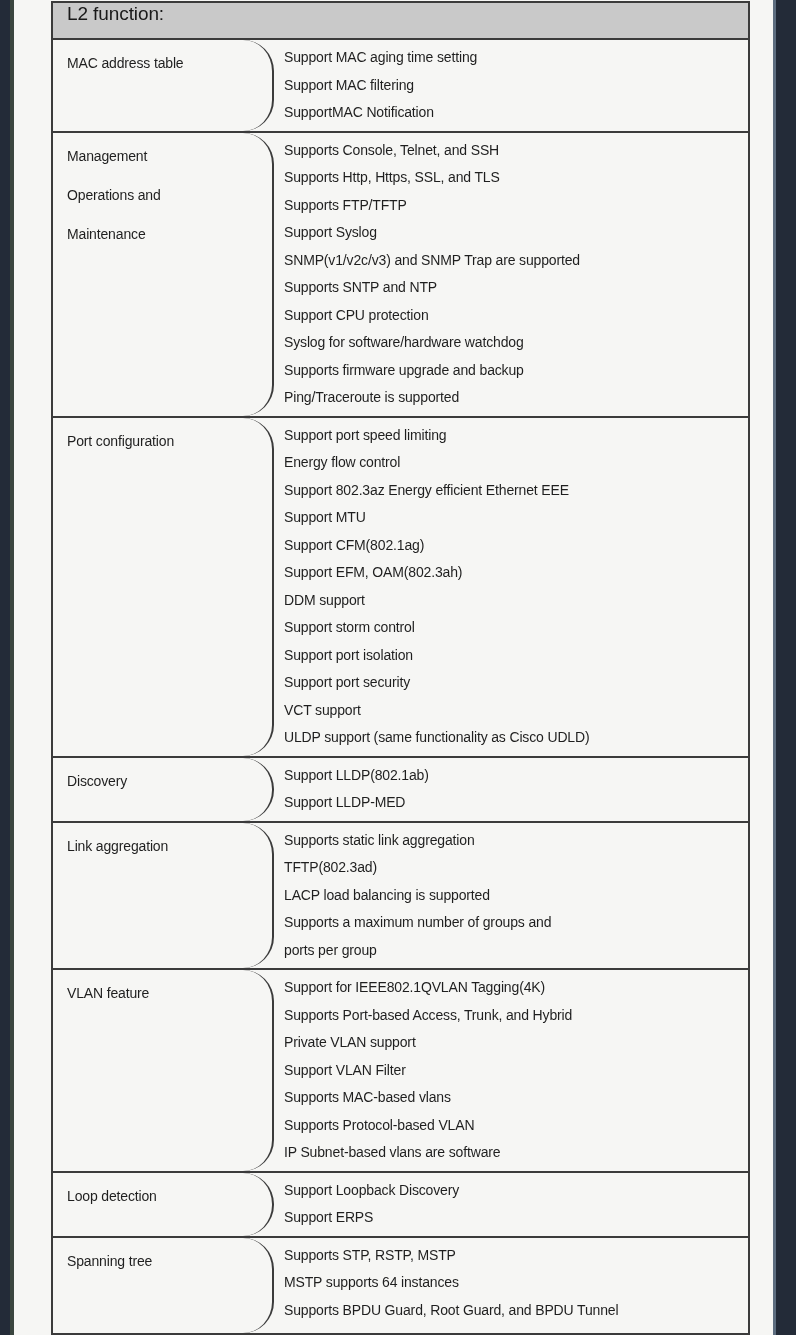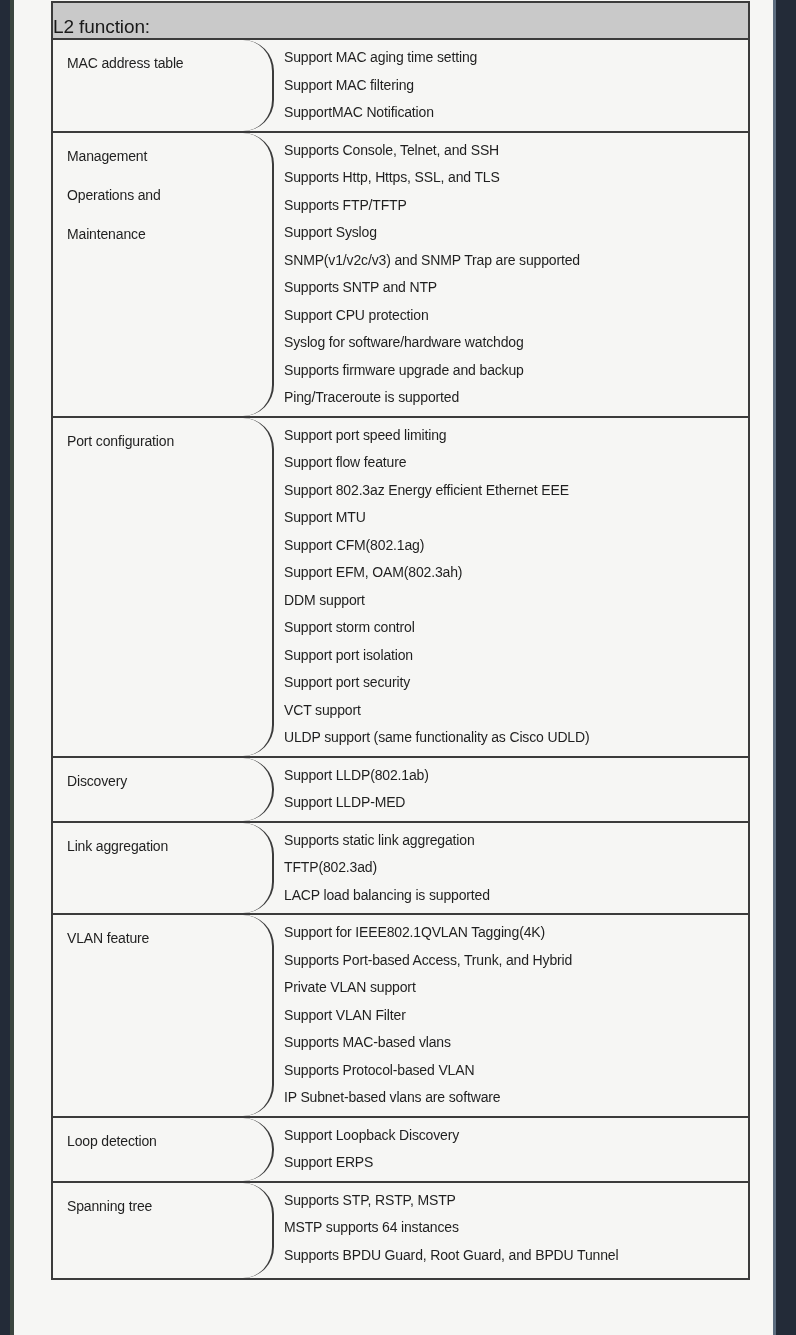--- a/index.html
+++ b/index.html
@@ -33,21 +33,22 @@
   }
   .spec-table{
     position:absolute;left:37px;top:1px;width:699px;
     border:2px solid var(--border,#3B3B3B);
     background:var(--canvas-background,#F6F6F4);
   }
   .table-header{
     height:37px;
     background:var(--header-background,#C9C9C9);
     border-bottom:2px solid var(--border,#3B3B3B);
-    display:flex;align-items:flex-end;
+    display:flex;align-items:flex-start;
+    padding-left:14px;
     font-size:19px;
     letter-spacing:-0.1px;
     color:#1A1A1A;
   }
   .row{
     display:flex;
     border-bottom:2px solid var(--border,#3B3B3B);
   }
   .row:last-child{border-bottom:none;}
   .cell{
@@ -116,21 +117,21 @@
           <div class="spec-line">Ping/Traceroute is supported</div>
         </div>
     </div>
 
     <div class="row">
       <div class="cell label">
         <span class="label-text">Port configuration</span>
       </div>
       <div class="cell value">
           <div class="spec-line">Support port speed limiting</div>
-          <div class="spec-line">Support flow feature</div>
+          <div class="spec-line">Energy flow control</div>
           <div class="spec-line">Support 802.3az Energy efficient Ethernet EEE</div>
           <div class="spec-line">Support MTU</div>
           <div class="spec-line">Support CFM(802.1ag)</div>
           <div class="spec-line">Support EFM, OAM(802.3ah)</div>
           <div class="spec-line">DDM support</div>
           <div class="spec-line">Support storm control</div>
           <div class="spec-line">Support port isolation</div>
           <div class="spec-line">Support port security</div>
           <div class="spec-line">VCT support</div>
           <div class="spec-line">ULDP support (same functionality as Cisco UDLD)</div>
@@ -148,20 +149,22 @@
     </div>
 
     <div class="row">
       <div class="cell label">
         <span class="label-text">Link aggregation</span>
       </div>
       <div class="cell value">
           <div class="spec-line">Supports static link aggregation</div>
           <div class="spec-line">TFTP(802.3ad)</div>
           <div class="spec-line">LACP load balancing is supported</div>
+          <div class="spec-line">Supports a maximum number of groups and
+ports per group</div>
         </div>
     </div>
 
     <div class="row">
       <div class="cell label">
         <span class="label-text">VLAN feature</span>
       </div>
       <div class="cell value">
           <div class="spec-line">Support for IEEE802.1QVLAN Tagging(4K)</div>
           <div class="spec-line">Supports Port-based Access, Trunk, and Hybrid</div>

